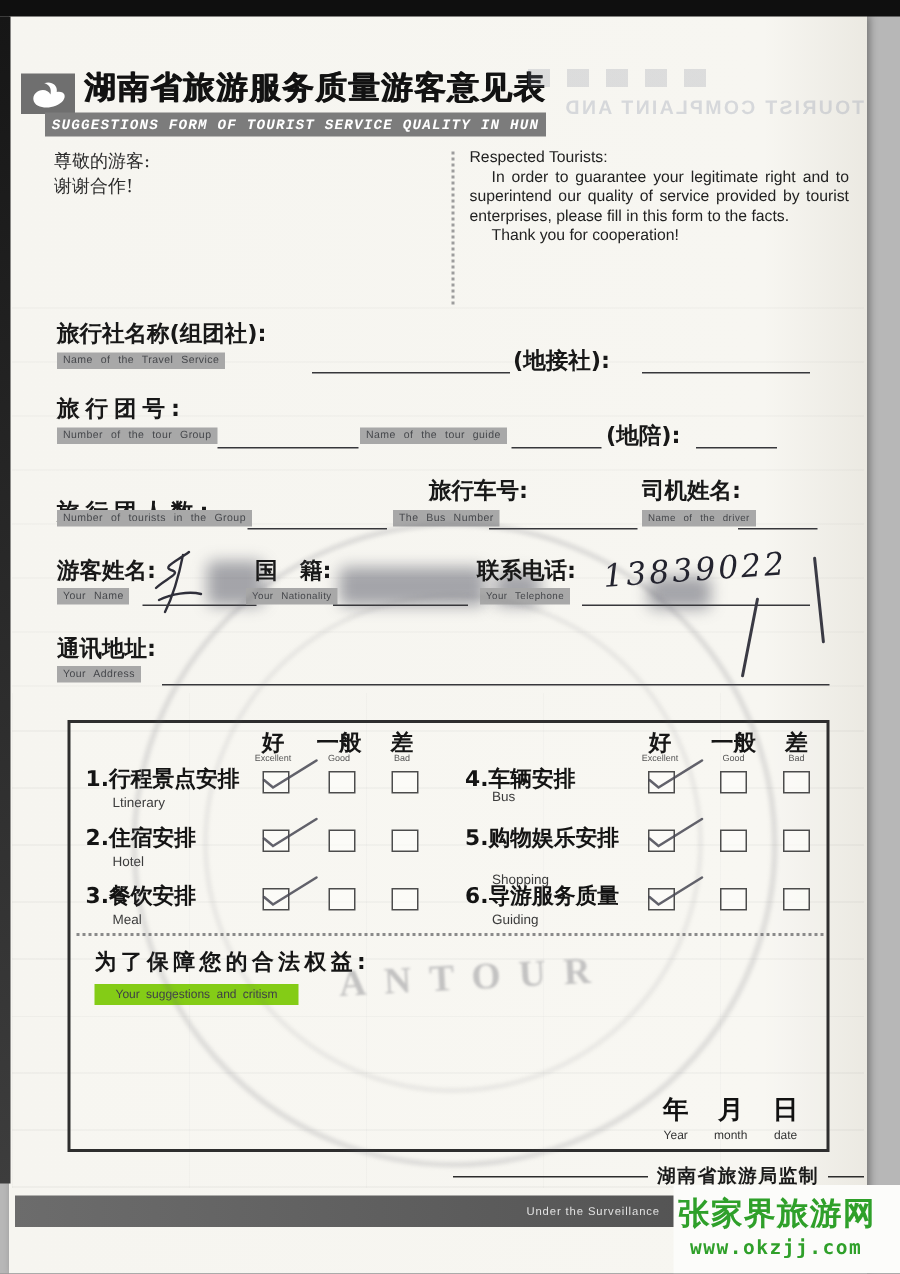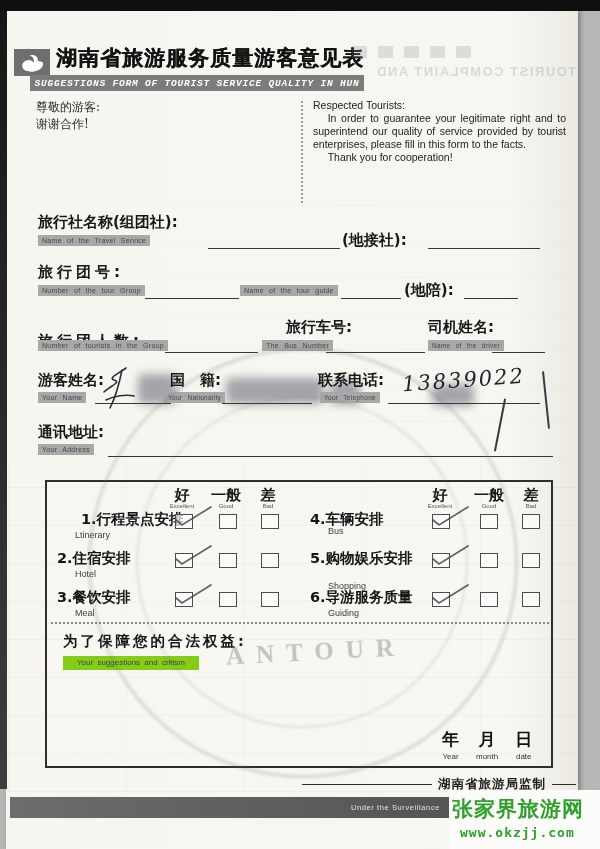--- a/index.html
+++ b/index.html
@@ -188,21 +188,21 @@
     <div class="hdcn" style="left:199px;top:4px;">差</div>
     <div class="hden" style="left:199px;top:21px;">Bad</div>
 
     <div class="hdcn" style="left:371px;top:4px;">好</div>
     <div class="hden" style="left:371px;top:21px;">Excellent</div>
     <div class="hdcn" style="left:420px;top:4px;">一般</div>
     <div class="hden" style="left:420px;top:21px;">Good</div>
     <div class="hdcn" style="left:462px;top:4px;">差</div>
     <div class="hden" style="left:462px;top:21px;">Bad</div>
 
-    <div class="itemcn" style="left:10px;top:28px;margin-left:24px;">1.行程景点安排</div>
+    <div class="itemcn" style="left:10px;top:28px;">1.行程景点安排</div>
     <div class="itemen" style="left:28px;top:48px;">Ltinerary</div>
     <span class="cb" style="left:128px;top:32px;">
       <svg class="tick" width="42" height="26" viewBox="0 0 42 26">
         <path d="M3 16 L9 21 L38 3" stroke="#474752" stroke-width="1.7" fill="none" stroke-linecap="round" opacity=".85"></path>
         </svg>
     </span>
     <span class="cb" style="left:172px;top:32px;"></span>
     <span class="cb" style="left:214px;top:32px;"></span>
 
     <div class="itemcn" style="left:10px;top:67px;">2.住宿安排</div>

